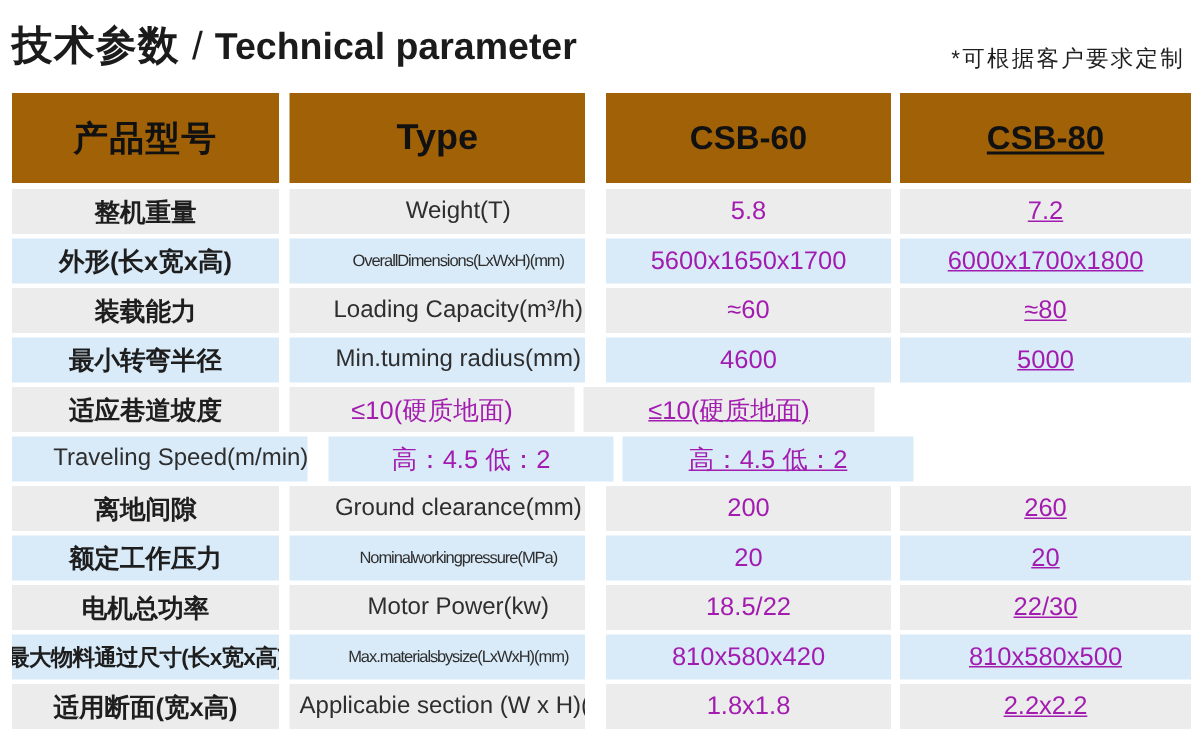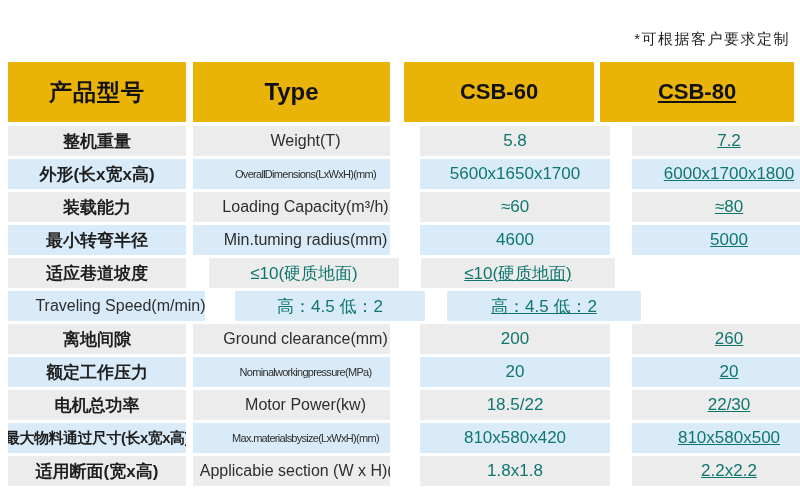--- a/index.html
+++ b/index.html
@@ -22,39 +22,44 @@
   .trow{display:flex;}
   .cell{
     display:flex;align-items:center;justify-content:center;
     box-sizing:border-box;text-align:center;white-space:nowrap;overflow:hidden;
   }
   .c1{width:178px;margin-right:7px;}
   .c2{width:197px;margin-right:14px;}
   .c3{width:190px;margin-right:6px;}
   .c4{width:194px;text-decoration:underline;}
   .header-row{margin-bottom:4px;}
-  .header-row .cell{height:60px;background:#eab308;}
+  .header-row .cell{height:60px;background:#a16207;}
   .h-zh{font-size:23px;font-weight:700;color:#111;letter-spacing:1px;}
   .h-type{font-size:24px;font-weight:600;color:#111;}
   .h-model{font-size:22px;font-weight:700;color:#111;}
   .rows .trow{margin-bottom:3px;}
   .rows .trow .cell{height:30px;}
   .rows .trow:nth-child(odd) .cell{background:#ececec;}
   .rows .trow:nth-child(even) .cell{background:#d9ebf9;}
   .zh-cell{font-size:17px;font-weight:700;color:#1e1e1e;}
   .en-cell{font-size:16px;font-weight:400;color:#2e2e2e;padding-left:28px;}
-  .val-cell{font-size:17px;font-weight:400;color:#0f766e;margin-left:16px;}
+  .val-cell{font-size:17px;font-weight:400;color:#a21caf;}
   .tight{font-size:11px;letter-spacing:-0.7px;word-spacing:-2.5px;}
   .tight-zh{font-size:15px;letter-spacing:-0.5px;}
 </style>
 </head>
 <body>
 
 <div class="page">
 
+  <div class="title-row">
+    <span class="title-zh">技术参数</span>
+    <span class="title-sep">/</span>
+    <span class="title-en">Technical parameter</span>
+  </div>
 
   <div class="note">*可根据客户要求定制</div>
 
   <div class="spec-table">
 
     <div class="trow header-row">
       <div class="cell c1 h-zh">产品型号</div>
       <div class="cell c2 h-type">Type</div>
       <div class="cell c3 h-model">CSB-60</div>
       <div class="cell c4 h-model">CSB-80</div>

